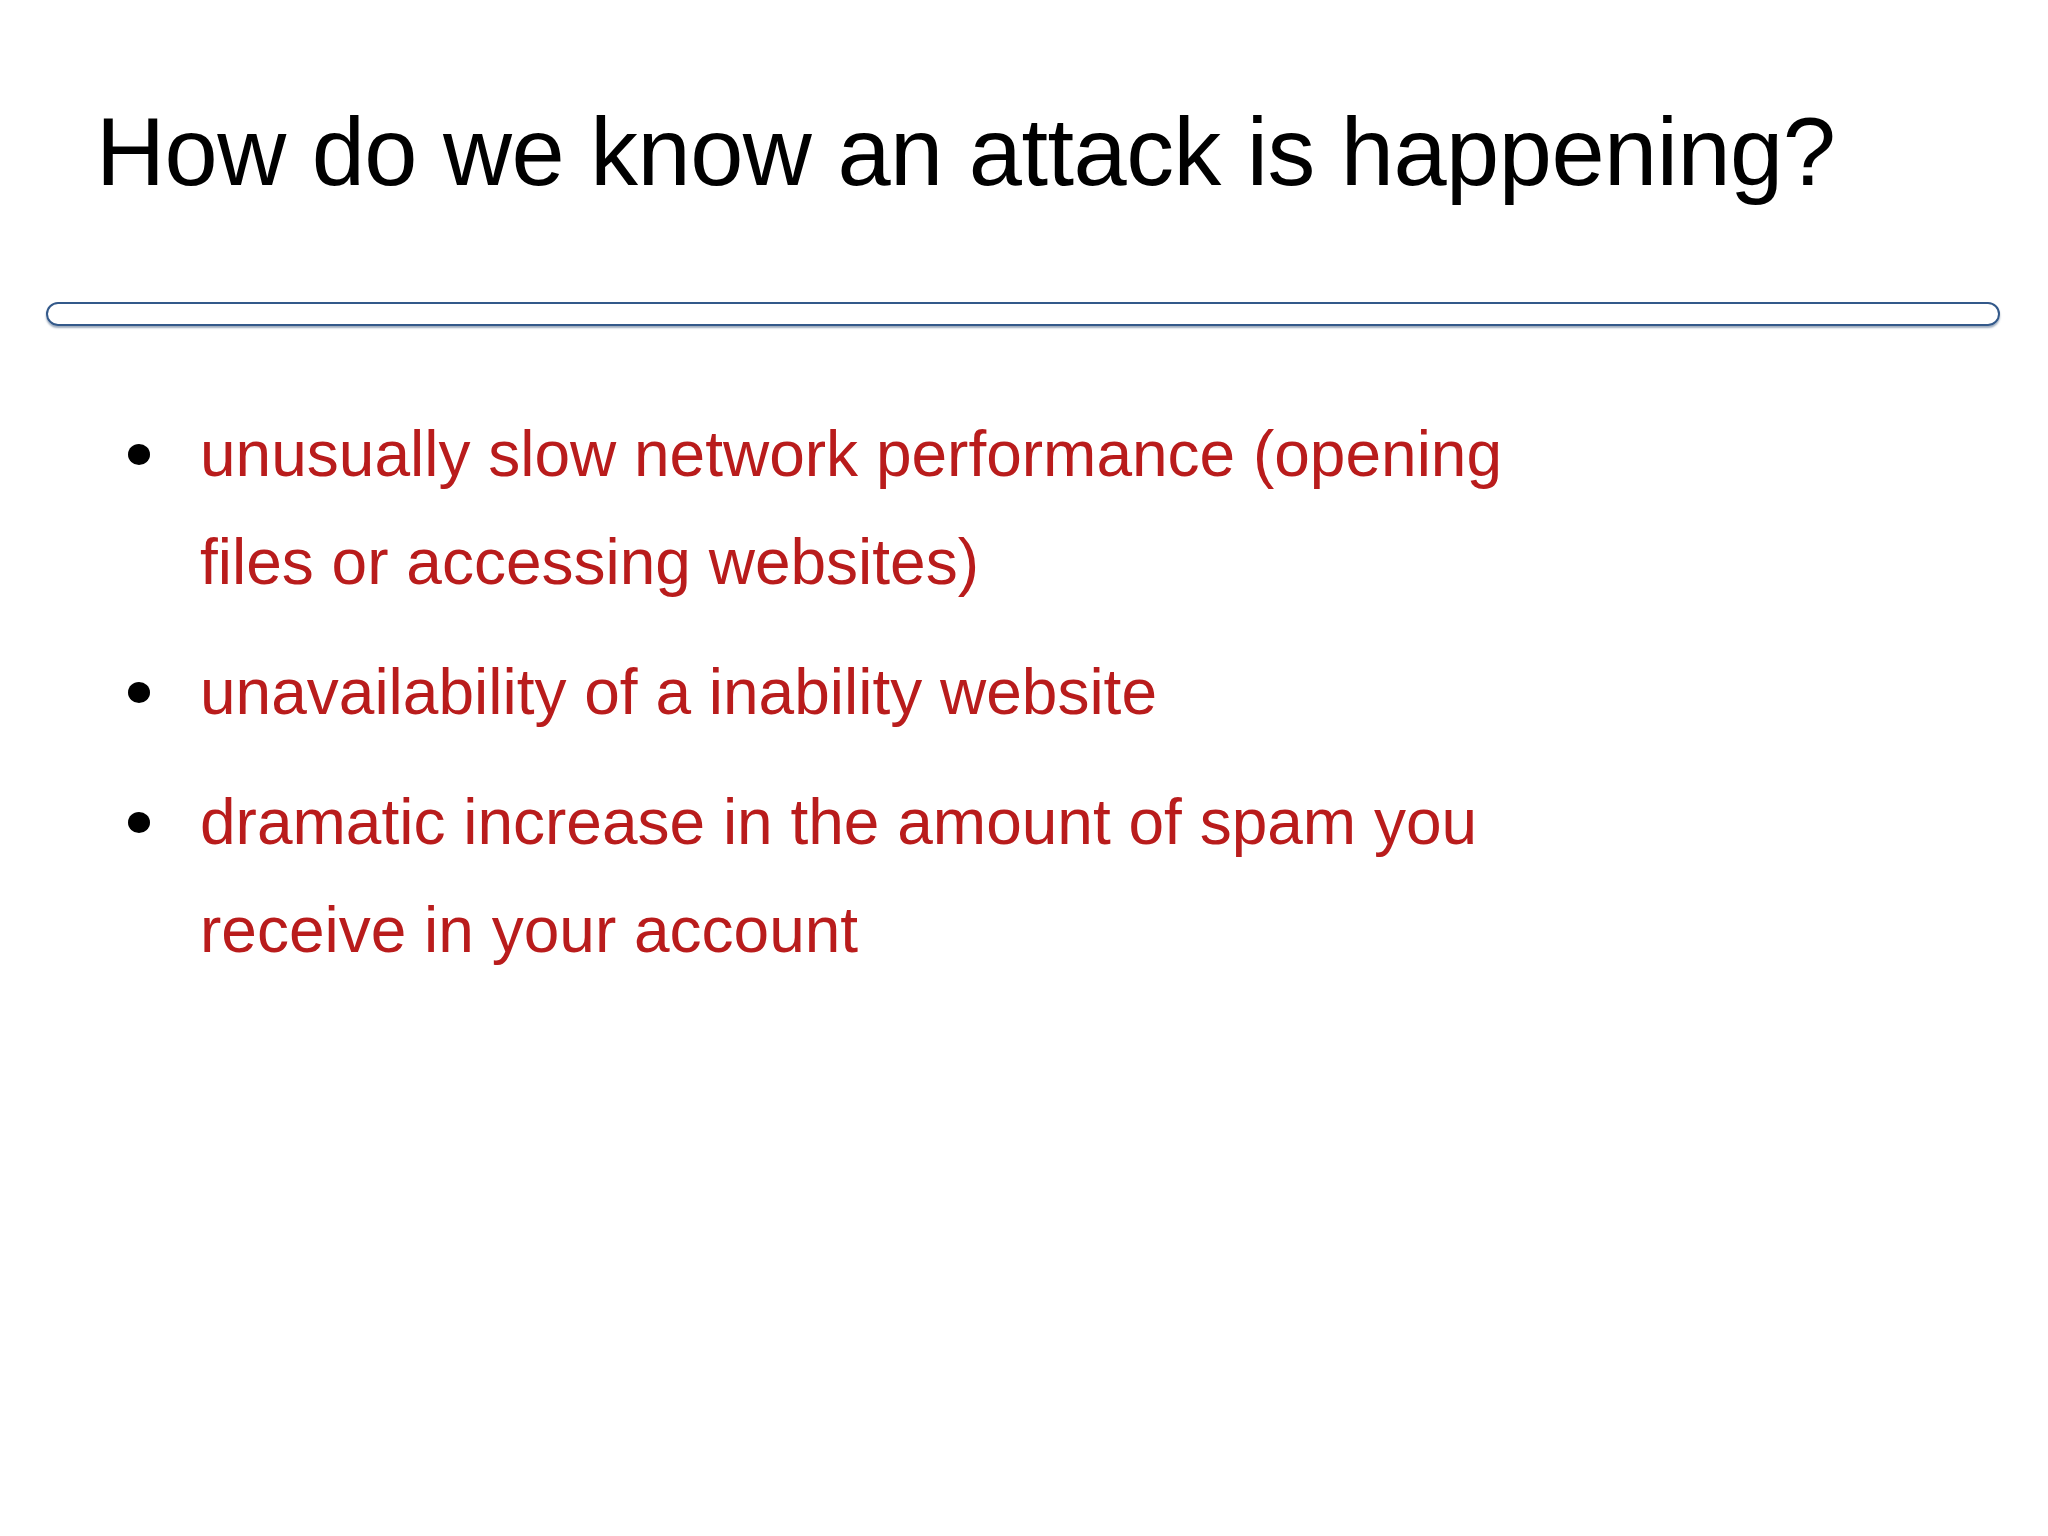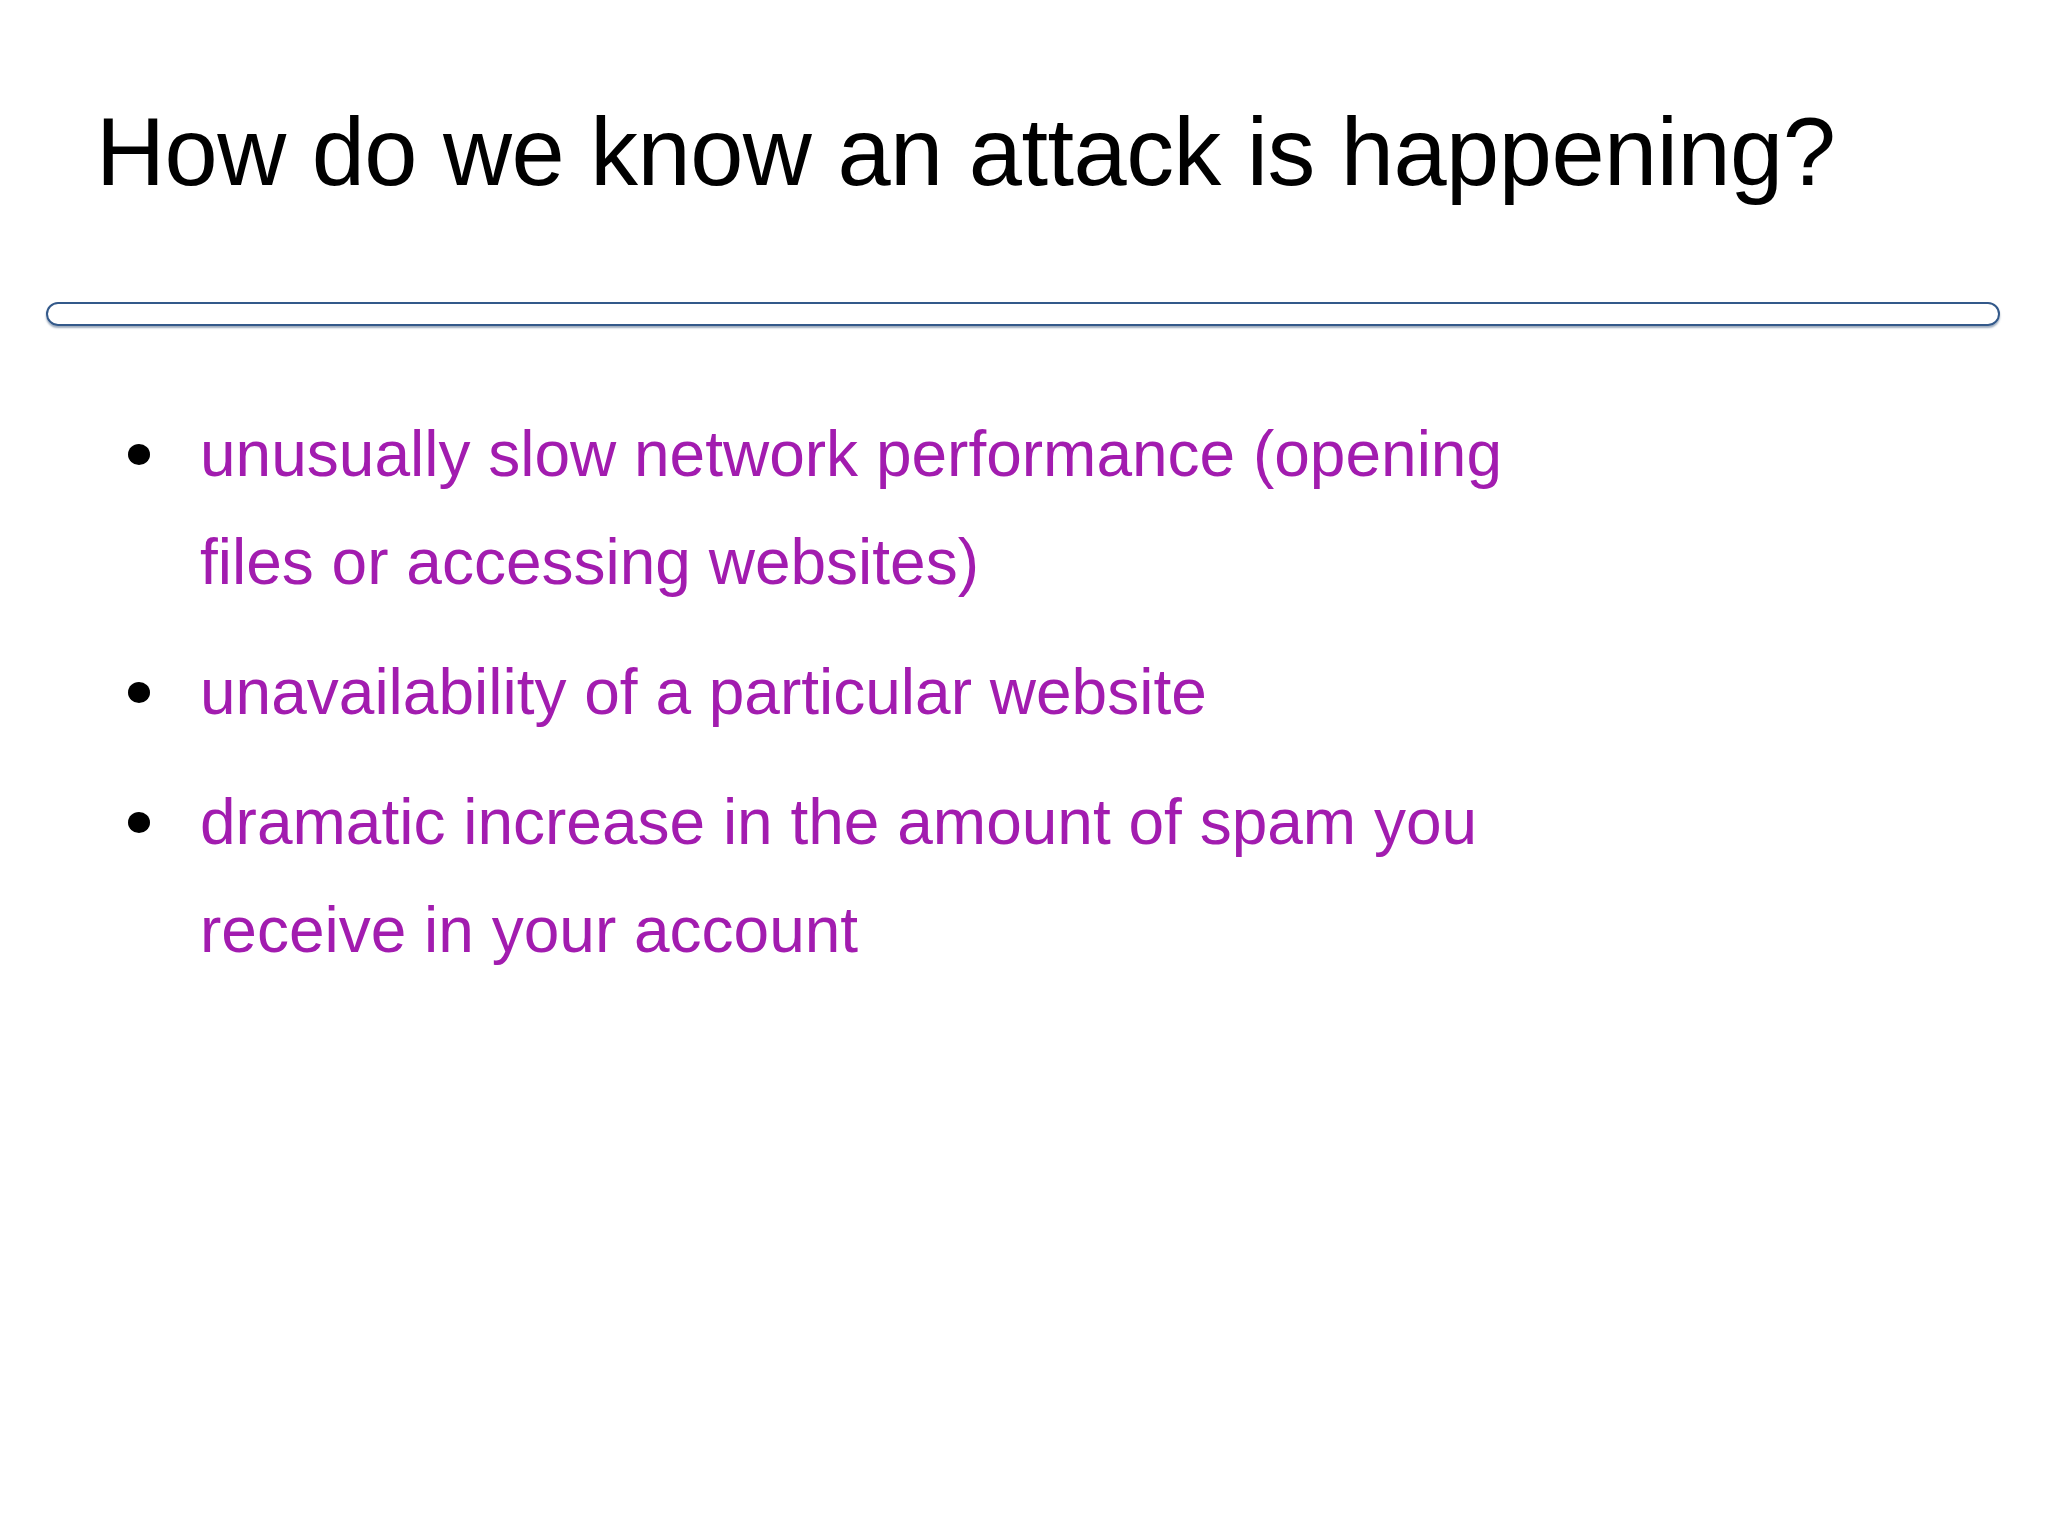--- a/index.html
+++ b/index.html
@@ -89,21 +89,21 @@
     width: 1900px;
   }
   .bullet-item {
     position: relative;
     padding-left: 104px;
     margin: 0 0 22px 0;
     font-family: "Liberation Sans", "DejaVu Sans", sans-serif;
     font-weight: 400;
     font-size: 64px;
     line-height: 108px;
-    color: #a21caf;
+    color: #b91c1c;
     box-sizing: border-box;
   }
   .bullet-item:last-child {
     margin-bottom: 0;
   }
   .bullet-dot {
     position: absolute;
     left: 32px;
     top: 44px;
     width: 22px;
@@ -133,21 +133,21 @@
   <div class="body-block">
 
     <div class="bullet-item">
       <span class="bullet-dot"></span>
       <span class="bullet-text">unusually slow network performance (opening
 files or accessing websites)</span>
     </div>
 
     <div class="bullet-item">
       <span class="bullet-dot"></span>
-      <span class="bullet-text">unavailability of a particular website</span>
+      <span class="bullet-text">unavailability of a inability website</span>
     </div>
 
 
     <div class="bullet-item">
       <span class="bullet-dot"></span>
       <span class="bullet-text">dramatic increase in the amount of spam you
 receive in your account</span>
     </div>
 
   </div>

